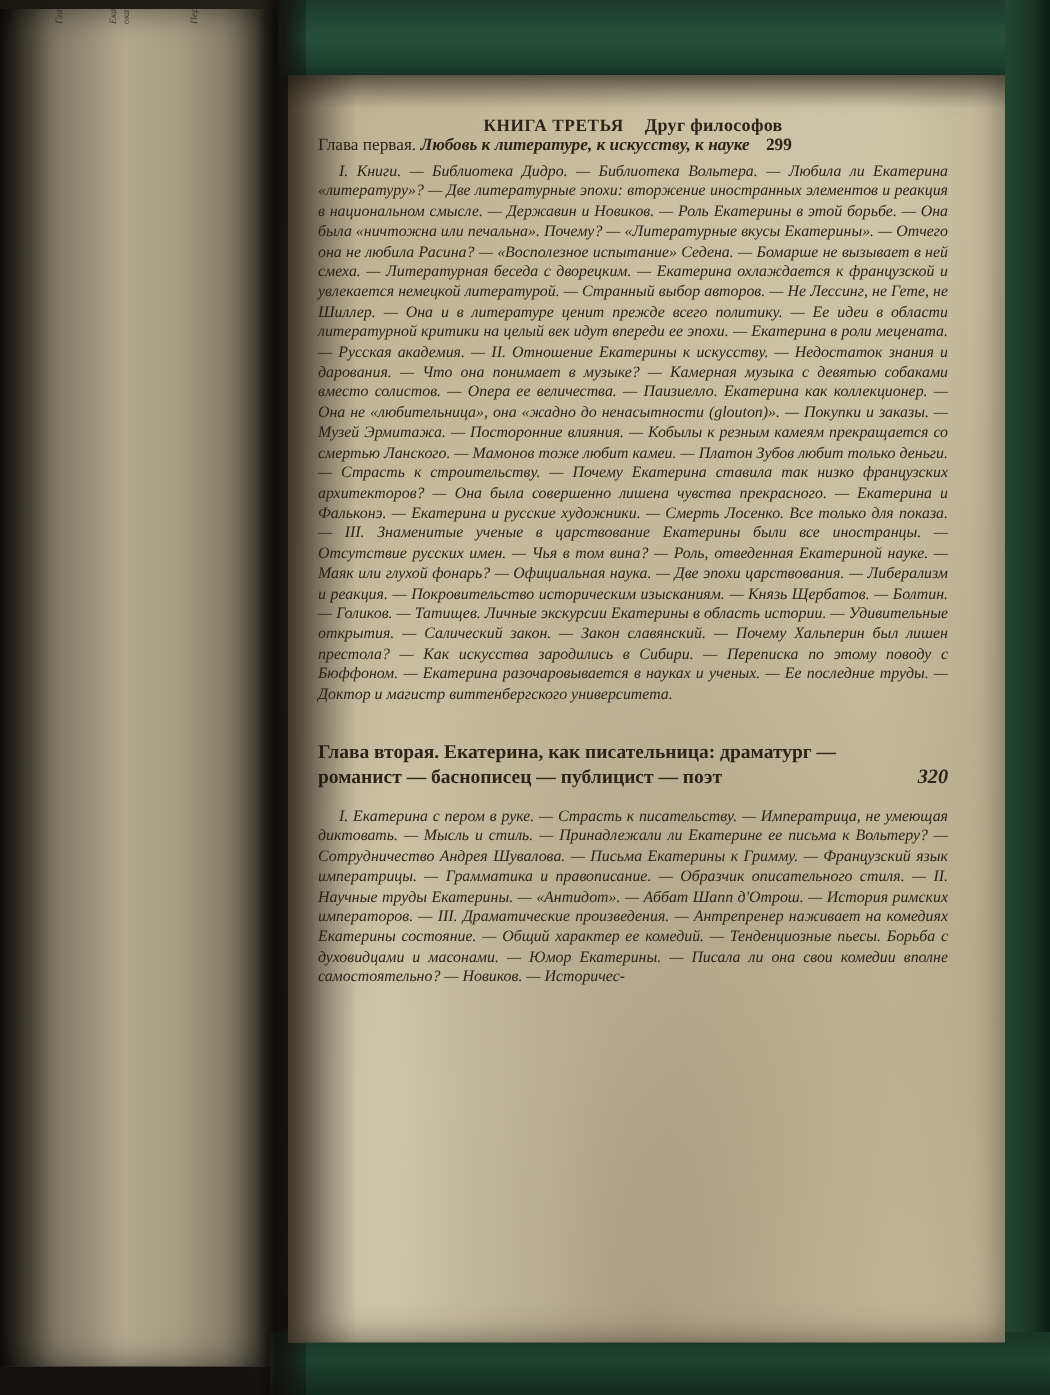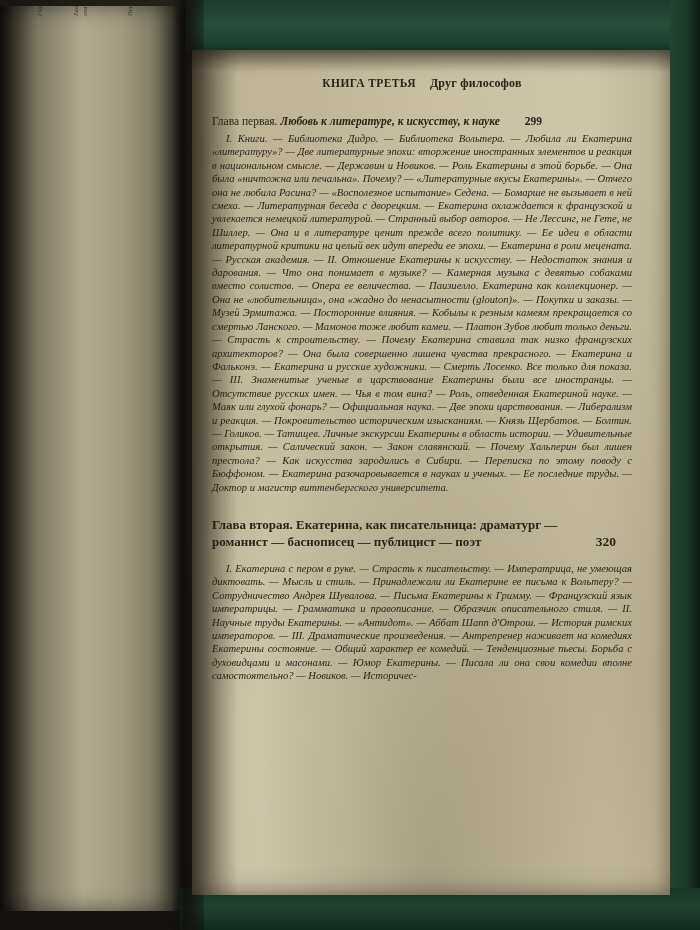--- a/index.html
+++ b/index.html
@@ -146,21 +146,21 @@
     width: 420px;
     color: #2b2519;
   }
 
   
   .book-head {
     display: flex;
     align-items: baseline;
     justify-content: center;
     gap: 14px;
-    margin-bottom: 24px;
+    margin-bottom: 0;
   }
   .book-label {
     font-size: 11.5px;
     font-weight: bold;
     letter-spacing: 0.4px;
   }
   .book-title {
     font-size: 12px;
     font-weight: bold;
     letter-spacing: 0.2px;
@@ -168,45 +168,46 @@
 
   .chapter-line {
     font-size: 11.5px;
     margin-bottom: 5px;
     text-align: left;
   }
   .chapter-line .ch-label { }
   .chapter-line .ch-title { font-weight: bold; font-style: italic; }
   .chapter-line .ch-page {
     font-weight: bold;
-    margin-left: 22px;
+    margin-left: 8px;
   }
 
   .summary {
     font-style: italic;
     font-size: 10.6px;
     line-height: 13.4px;
     text-align: justify;
     text-indent: 14px;
     hyphens: auto;
   }
 
   .chapter-two-head {
     margin-top: 22px;
     font-size: 13px;
     font-weight: bold;
     line-height: 17px;
     position: relative;
   }
   .chapter-two-head .ch2-page {
     position: absolute;
-    right: 16px;
+    right: 0;
     bottom: 0;
     font-size: 13.5px;
     font-weight: bold;
+    font-style: italic;
   }
   .chapter-two-head .ch2-lines {
     padding-right: 44px;
   }
   .summary2 {
     margin-top: 12px;
     font-style: italic;
     font-size: 10.6px;
     line-height: 13.4px;
     text-align: justify;

